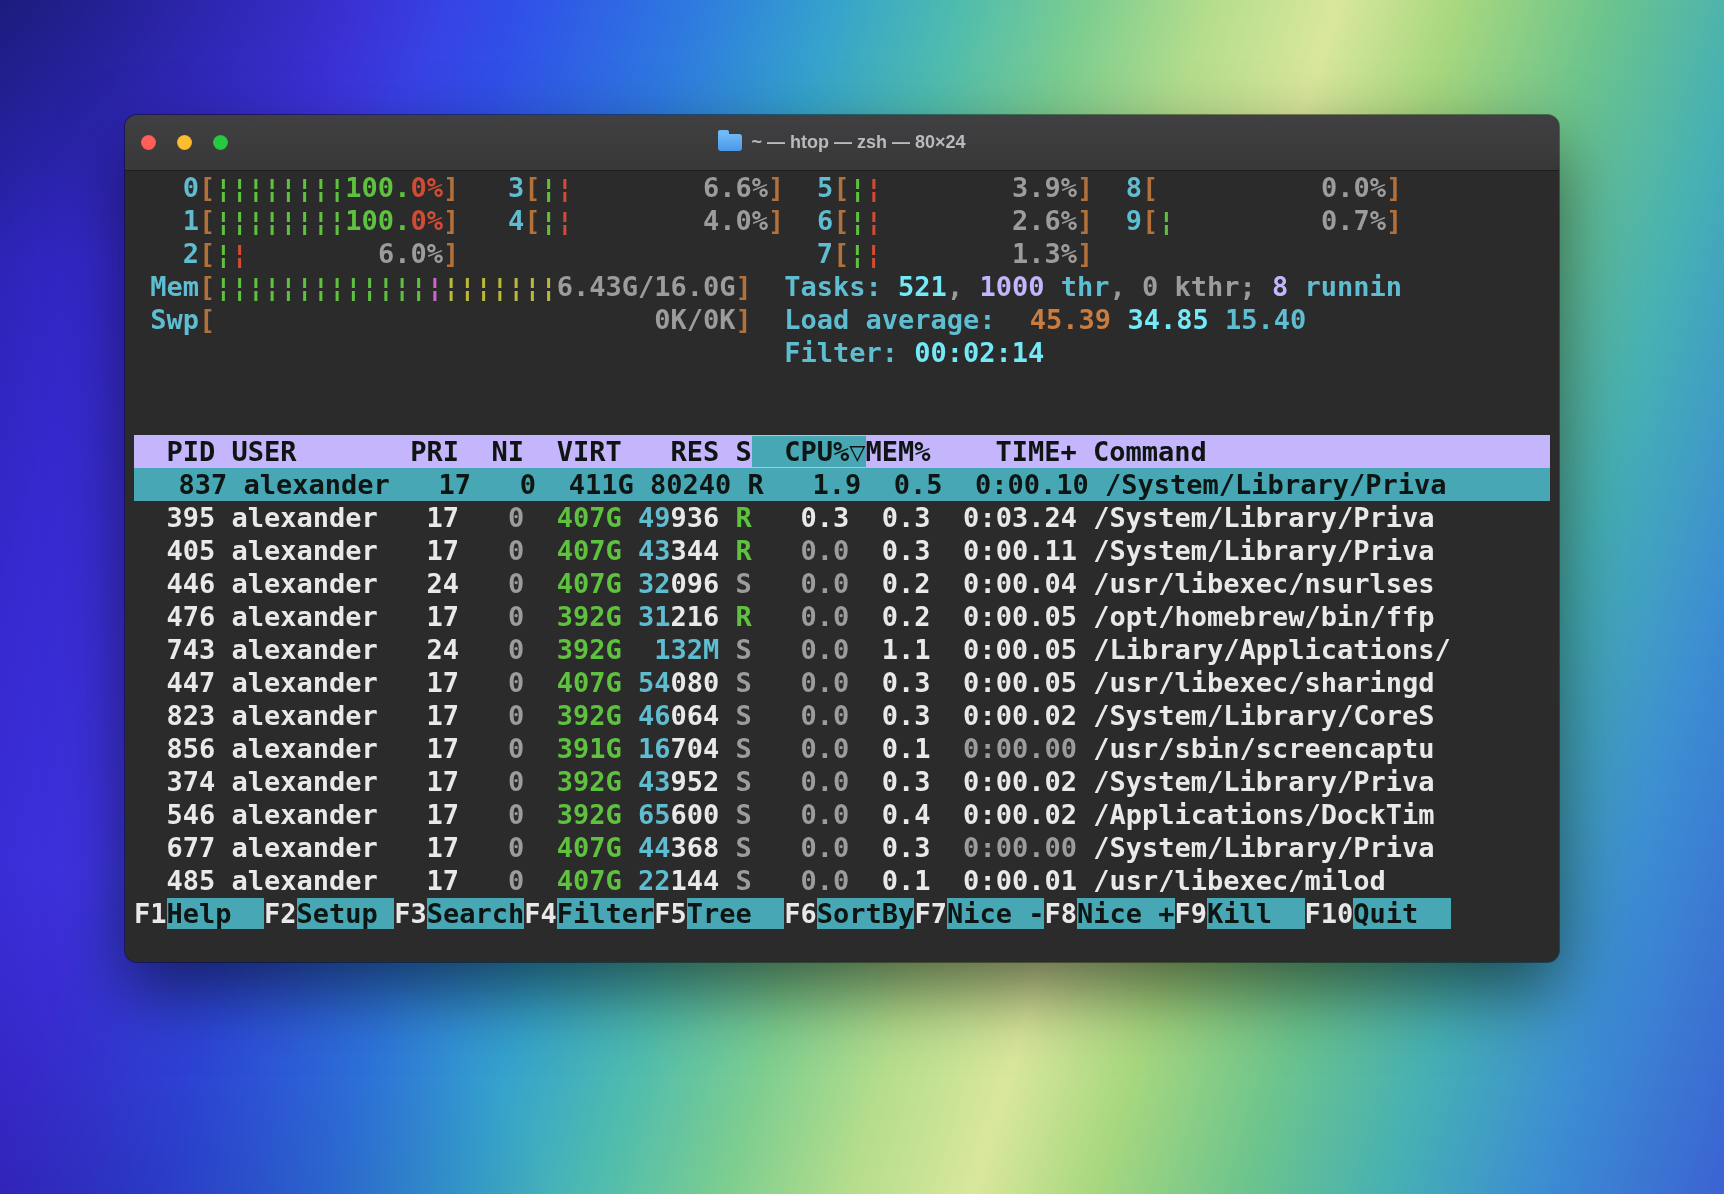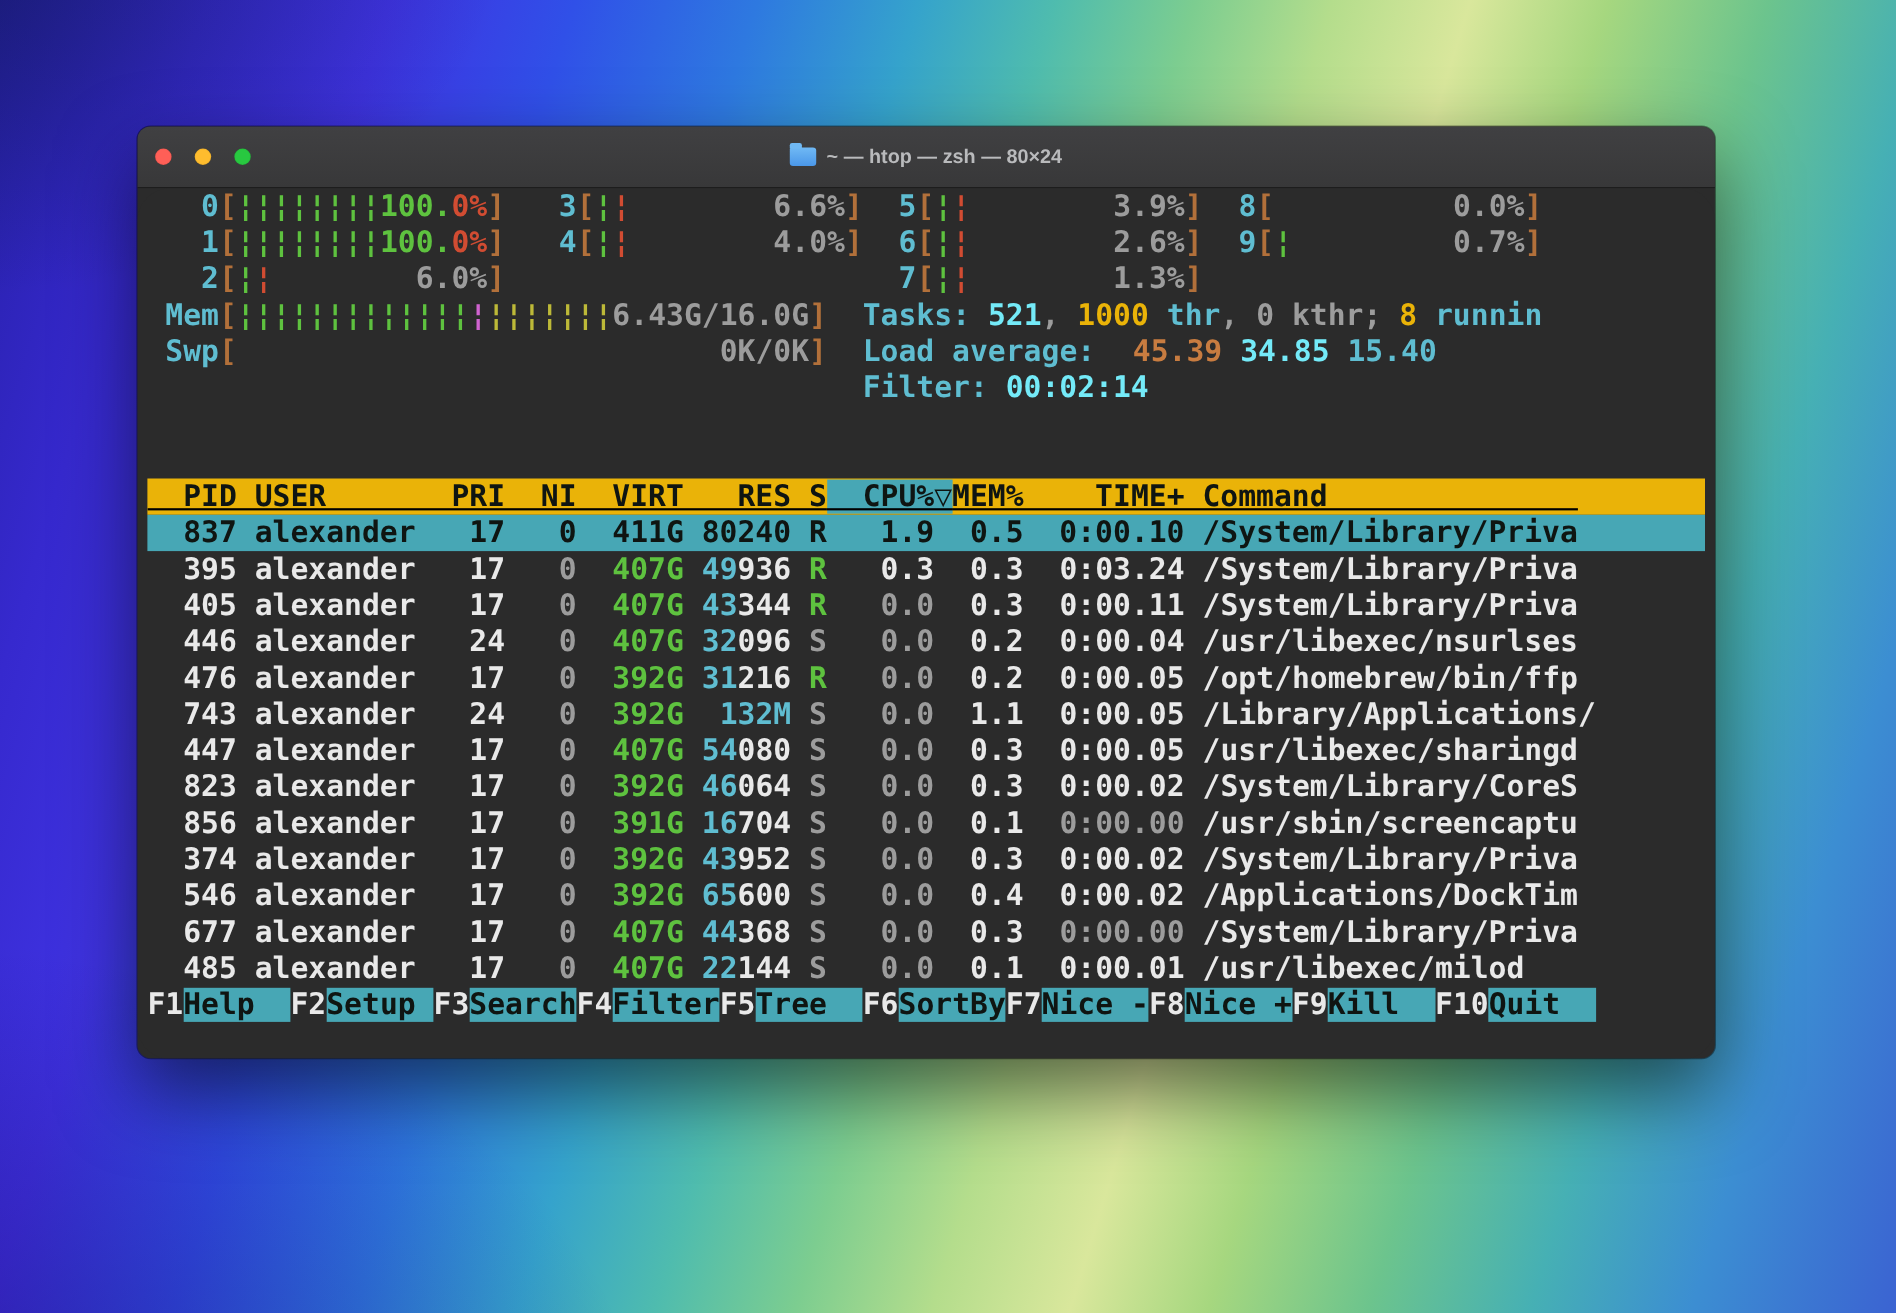--- a/index.html
+++ b/index.html
@@ -49,29 +49,29 @@
   .screen{
     padding:0 9px;background:#2b2b2b;height:792px;border-radius:30px;
   }
   .trow{
     height:33px;line-height:33px;font-size:27px;font-weight:700;
     white-space:pre;overflow:hidden;letter-spacing:0;
   }
   
   .c-w{color:#e9e9e9;} .c-g{color:#9c9c9c;}
   .c-c{color:#5fbdd1;} .c-C{color:#74eaf8;}
-  .c-n{color:#5ec23f;} .c-N{color:#eab308;}
+  .c-n{color:#5ec23f;} .c-N{color:#c4b5fd;}
   .c-r{color:#d14c32;} .c-o{color:#b2703a;} .c-O{color:#c87c40;margin-left:18px;}
   .c-m{color:#d063d0;} .c-y{color:#bdb938;}
   .c-K{color:#0f1512;}
   .c-hs{background:#47a7b5;color:#0f1512;}
   .c-tab{background:#4aa52d;color:#0f1512;}
   .c-fk{background:#47a7b5;color:#0f1512;}
-  .bg-hdr{background:#eab308;text-decoration:underline;}
-  .bg-sel{background:#47a7b5;}
+  .bg-hdr{background:#c4b5fd;}
+  .bg-sel{background:#47a7b5;padding-left:12px;}
 </style>
 </head>
 <body>
 
 <div class="window">
   <div class="titlebar">
     <div class="lights">
       <span class="light red"></span>
       <span class="light yellow"></span>
       <span class="light green"></span>

